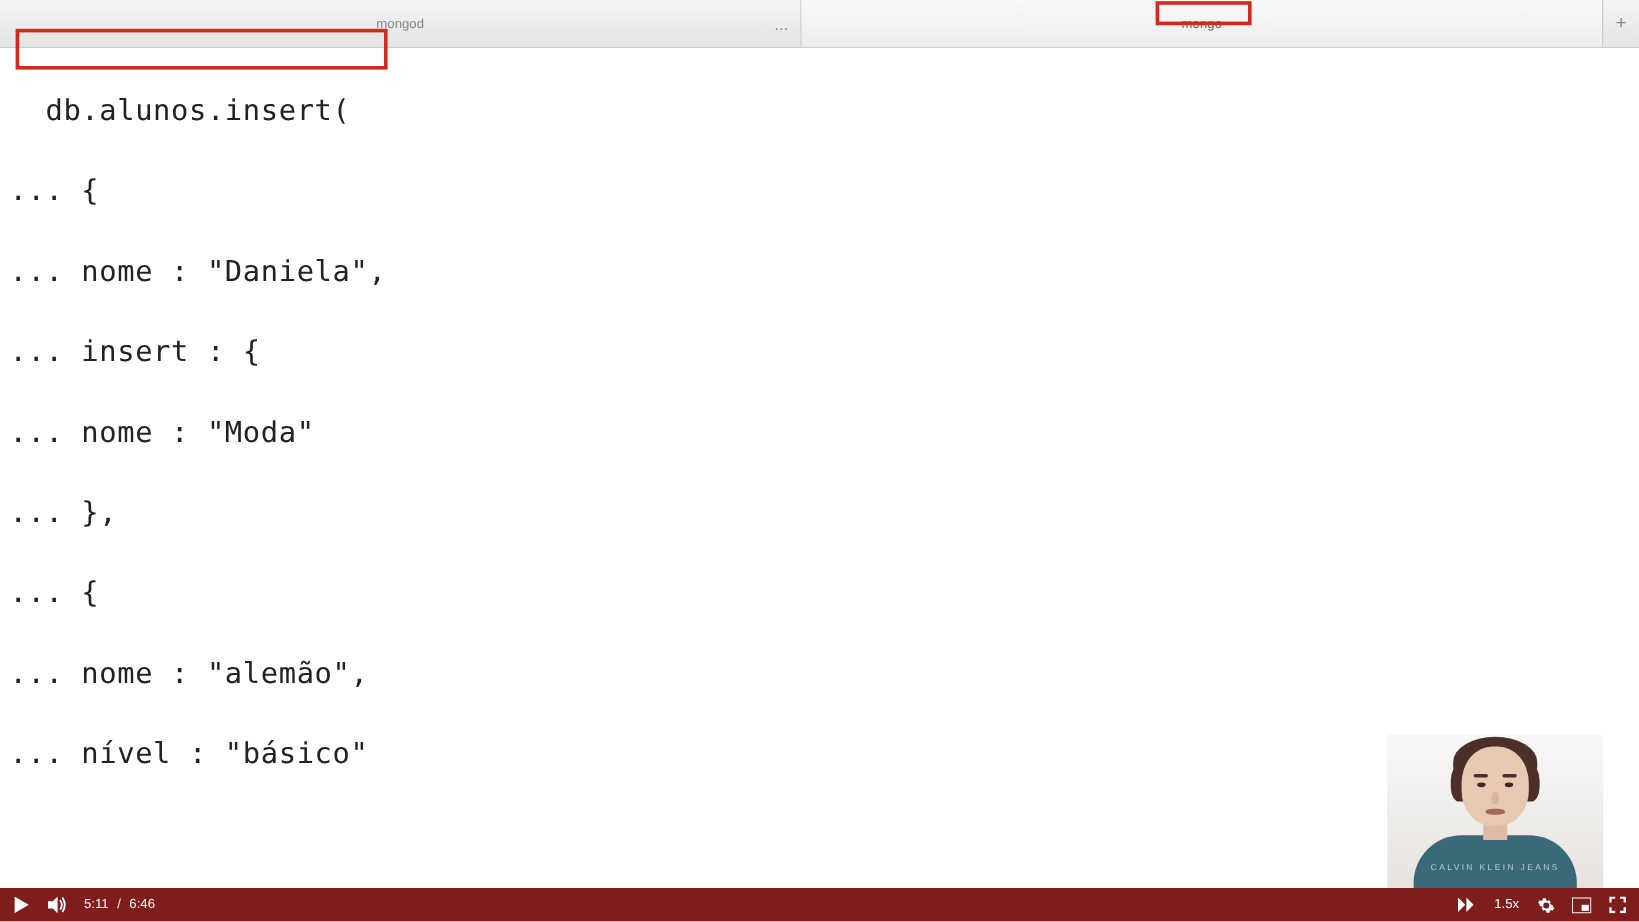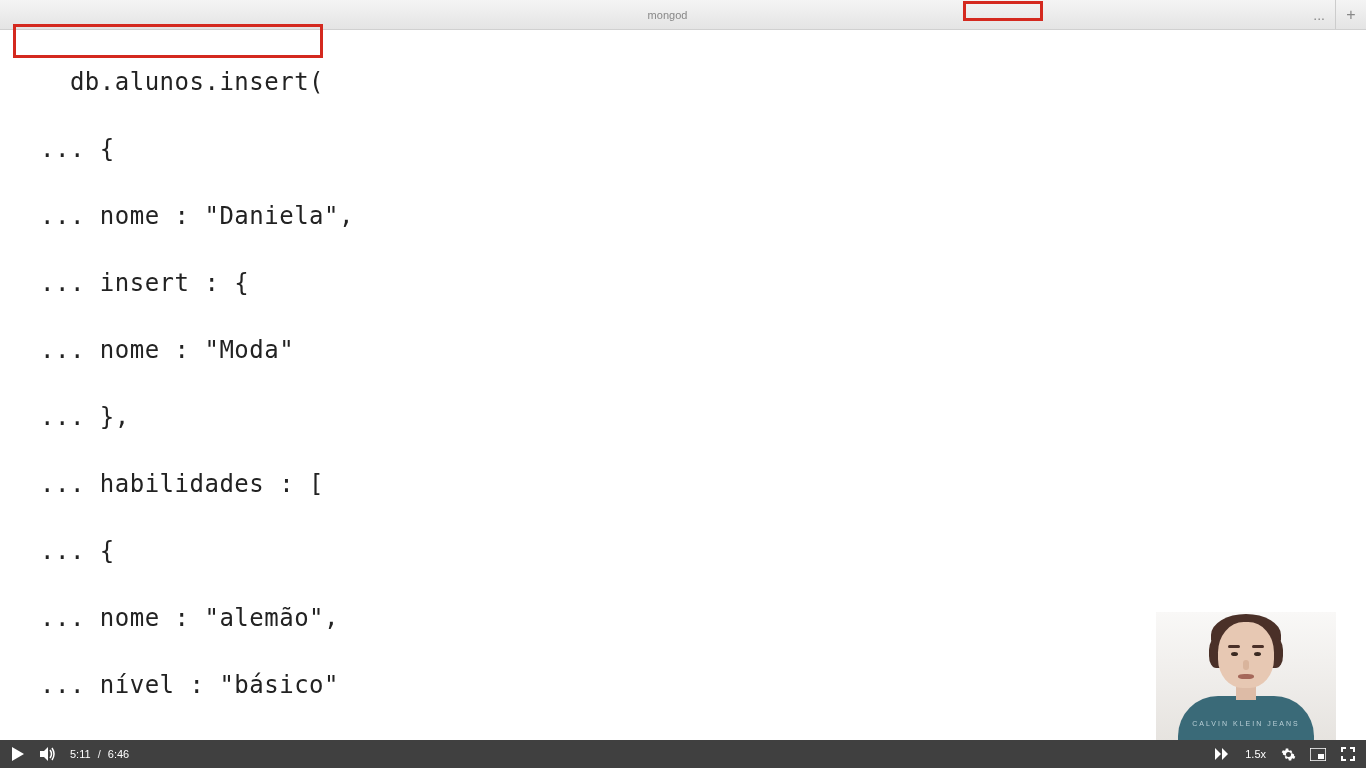--- a/index.html
+++ b/index.html
@@ -5,21 +5,21 @@
     * { margin: 0; padding: 0; box-sizing: border-box; }
     body {
       width: 1366px;
       height: 768px;
       overflow: hidden;
       position: relative;
       font-family: -apple-system, BlinkMacSystemFont, sans-serif;
       background: #fff;
     }
     .tab-bar {
-      height: 30px;
+      height: 40px;
       display: flex;
       background: #e8e8e8;
       border-bottom: 1px solid #d0d0d0;
     }
     .tab {
       flex: 1;
       display: flex;
       align-items: center;
       justify-content: center;
       font-size: 11px;
@@ -72,21 +72,21 @@
     }
     .terminal {
       padding: 2px 8px;
       font-family: "Menlo", "Monaco", "Consolas", monospace;
       font-size: 24px;
       color: #222;
       line-height: 33.5px;
       white-space: pre;
       letter-spacing: 0.5px;
     }
-    .terminal .line { display: block; margin-left: 32px; }
+    .terminal .line { display: block; }
     .presenter {
       position: absolute;
       right: 30px;
       bottom: 26px;
       width: 180px;
       height: 130px;
       background: linear-gradient(#f9f8f7 0%, #e6e3df 100%);
       overflow: hidden;
     }
     .presenter .head {
@@ -134,21 +134,21 @@
     }
     .presenter .shirt-text {
       position:absolute; top:108px; left:0; width:100%;
       text-align:center; font-size:7px; letter-spacing:2px;
       color:#b9cfd6;
     }
     .controls-bar {
       position: absolute;
       bottom: 0; left: 0; right: 0;
       height: 28px;
-      background: #404040;
+      background: #7f1d1d;
       display: flex;
       align-items: center;
       padding: 0 10px;
       color: #fff;
       font-size: 11px;
       text-align: right;
     }
     .controls-bar .left { display:flex; align-items:center; gap:14px; }
     .controls-bar .right { margin-left:auto; display:flex; align-items:center; gap:14px; }
     .icon-btn { cursor:pointer; display:flex; align-items:center; justify-content:center; width:16px; height:16px; }
@@ -156,36 +156,38 @@
     .time-sep { margin:0 4px; opacity:.9; }
   </style>
 </head>
 <body>
 
 <div class="tab-bar">
   <div class="tab">
     <span>mongod</span>
     <span class="tab-ellipsis">...</span>
   </div>
+  <div class="tab active">
+    <span>mongo</span>
+  </div>
   <div class="new-tab">
     <span>+</span>
   </div>
 </div>
 
 <div class="highlight-box-1"></div>
 <div class="highlight-box-2"></div>
 
 <div class="terminal">
 <span class="line">  db.alunos.insert(</span>
 <span class="line">... {</span>
 <span class="line">... nome : "Daniela",</span>
 <span class="line">... insert : {</span>
 <span class="line">... nome : "Moda"</span>
 <span class="line">... },</span>
-<span class="line">... habilidades : [</span>
 <span class="line">... {</span>
 <span class="line">... nome : "alemão",</span>
 <span class="line">... nível : "básico"</span>
 
 
 
 
 
 
 </div>

